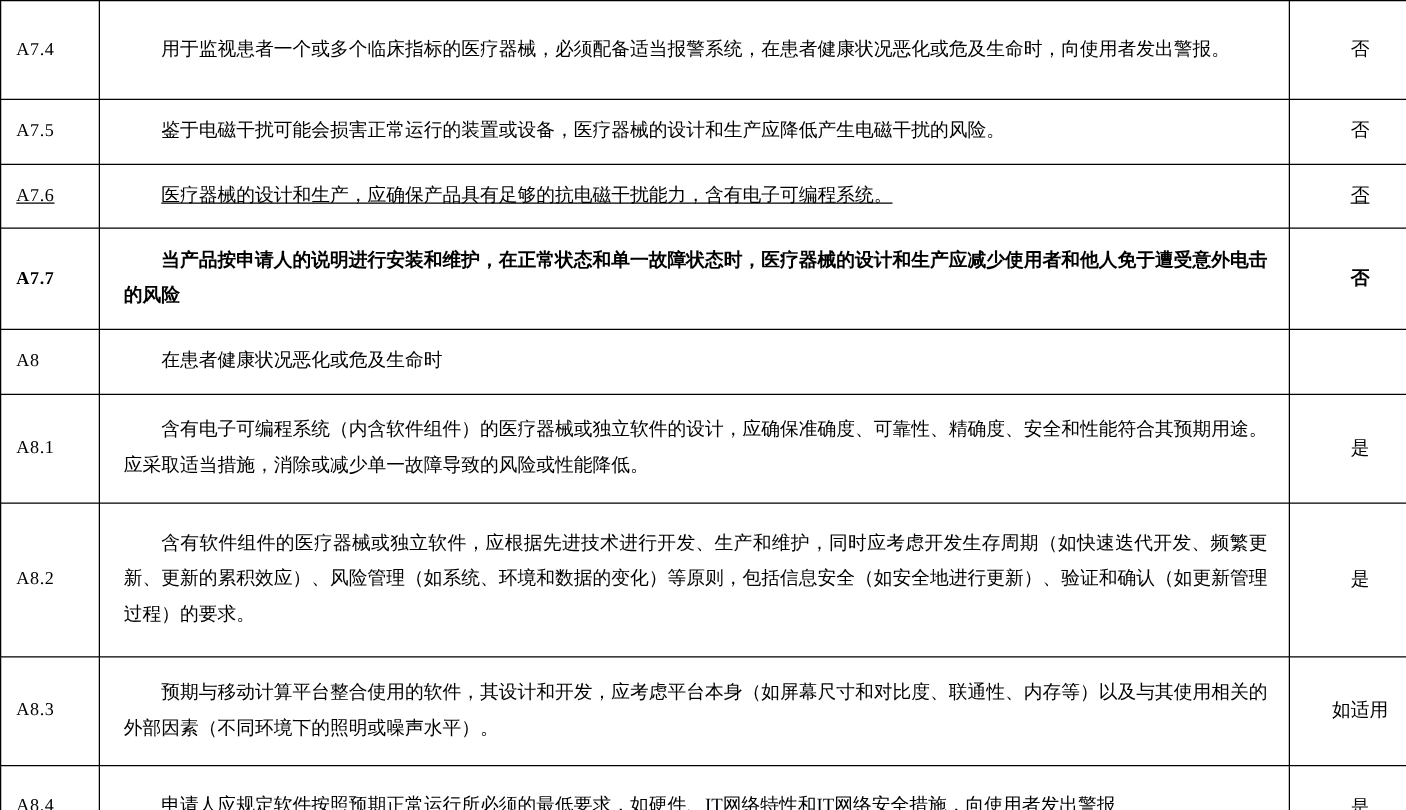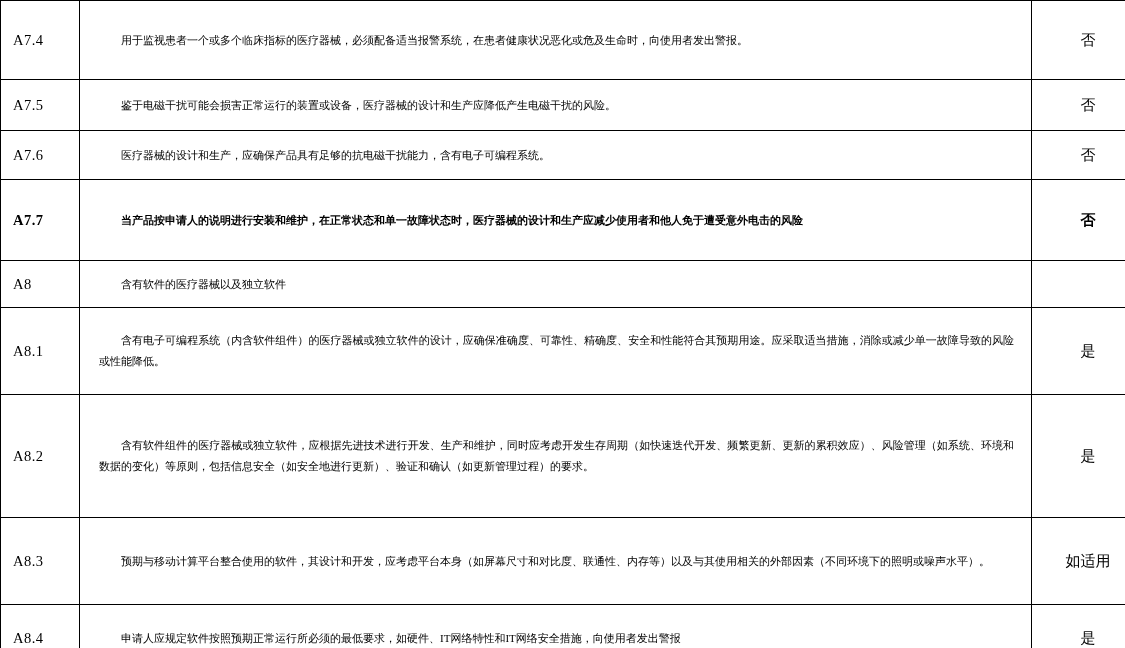--- a/index.html
+++ b/index.html
@@ -35,38 +35,38 @@
   }
   .cell-code {
     padding: 6px 4px 6px 9px;
     font-size: 14.5px;
     line-height: 1.55;
     text-align: left;
     letter-spacing: 0.5px;
   }
   .cell-text {
     padding: 8px 14px 8px 16px;
-    font-size: 11px;
+    font-size: 15px;
     line-height: 1.9;
     text-align: justify;
     text-justify: inter-ideograph;
     text-indent: 2em;
   }
   .cell-text.no-indent {
     text-indent: 2em;
   }
   .cell-ans {
     text-align: center;
     font-size: 15px;
     line-height: 1.6;
     padding: 6px 2px;
   }
   tr.row-a74 td { height: 72px; }
   tr.row-a75 td { height: 44px; }
-  tr.row-a76 td { height: 42px; }
+  tr.row-a76 td { height: 42px; text-decoration: underline; }
   tr.row-a77 td { height: 74px; font-weight: bold; }
   tr.row-a8  td { height: 40px; }
   tr.row-a81 td { height: 80px; font-family: Liberation Serif, serif; }
   tr.row-a82 td { height: 116px; }
   tr.row-a83 td { height: 80px; }
   tr.row-a84 td { height: 60px; }
 </style>
 </head>
 <body>
 
@@ -114,21 +114,21 @@
       </td>
       <td class="col-ans">
         <div class="cell-ans">否</div>
       </td>
     </tr>
     <tr class="row-a8">
       <td class="col-code">
         <div class="cell-code">A8</div>
       </td>
       <td class="col-text">
-        <div class="cell-text no-indent">含有软件的医疗器械以及独立软件</div>
+        <div class="cell-text no-indent">在患者健康状况恶化或危及生命时</div>
       </td>
       <td class="col-ans">
         <div class="cell-ans"></div>
       </td>
     </tr>
     <tr class="row-a81">
       <td class="col-code">
         <div class="cell-code">A8.1</div>
       </td>
       <td class="col-text">

